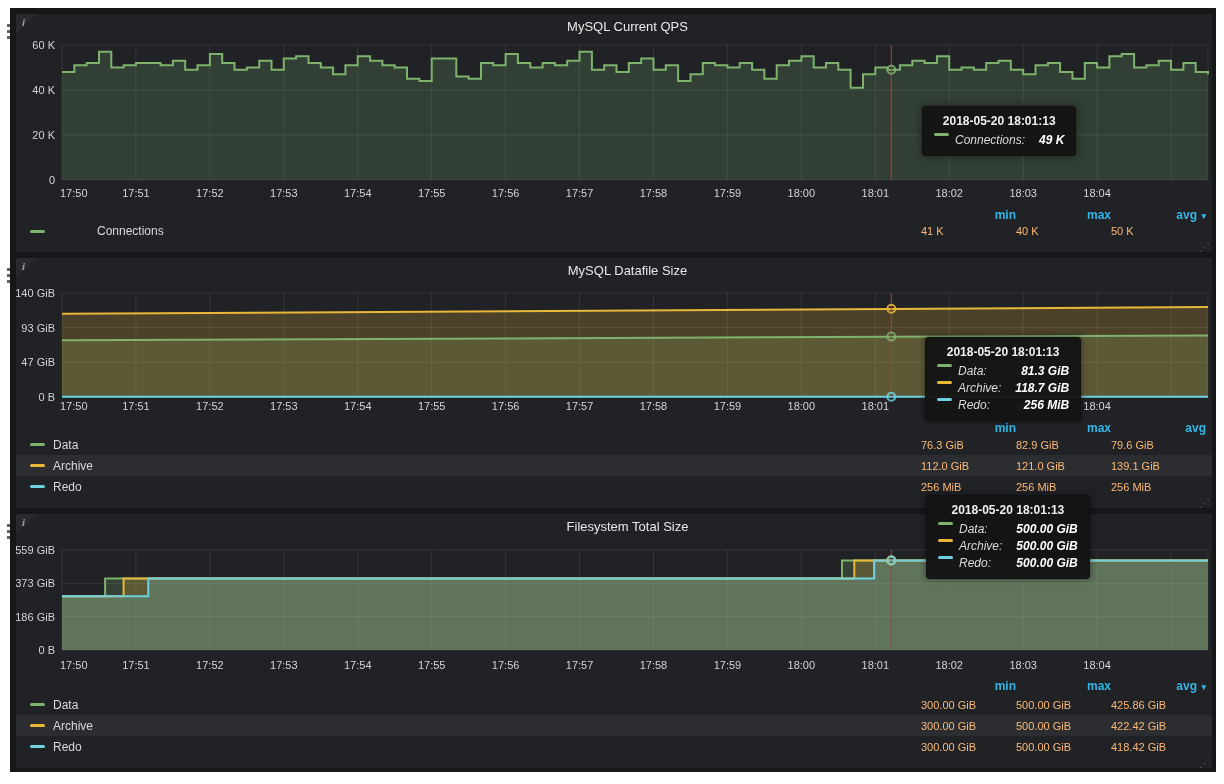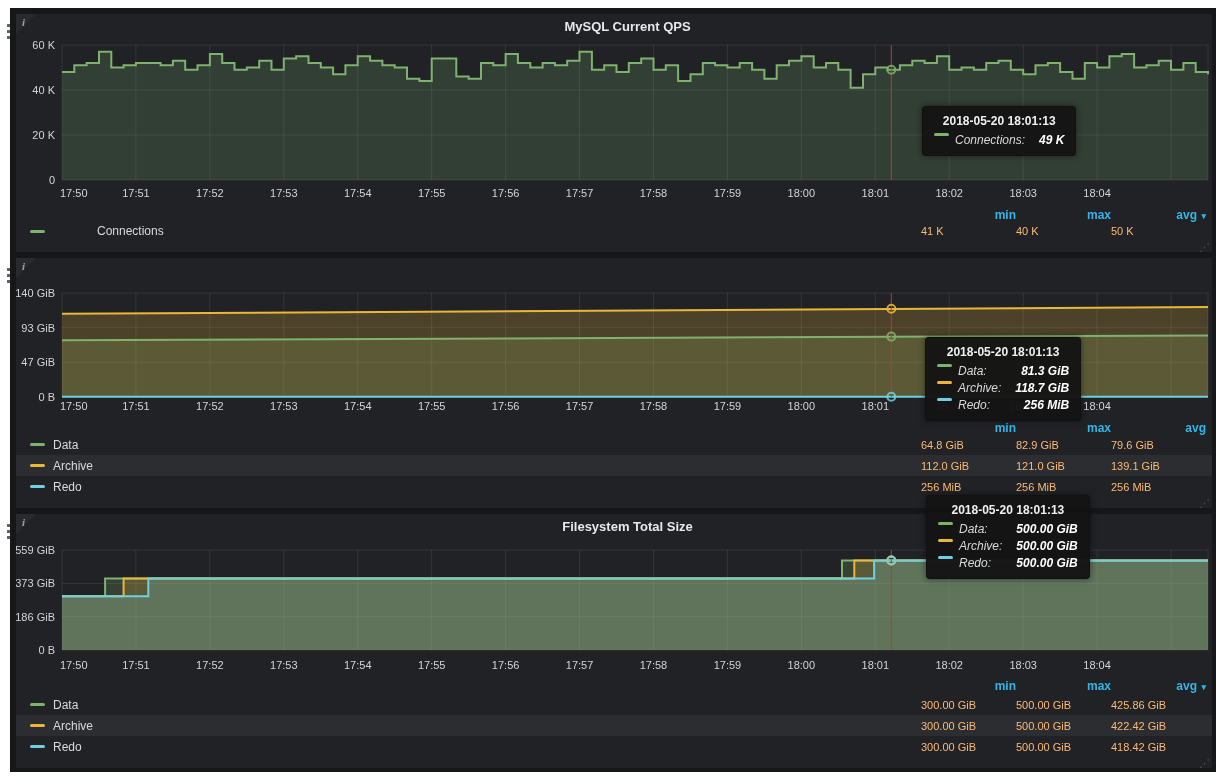--- a/index.html
+++ b/index.html
@@ -1,19 +1,19 @@
 <!DOCTYPE html>
 <html><head>
 <meta charset="utf-8">
 <style>
   * { margin:0; padding:0; box-sizing:border-box; }
   html,body { width:1224px; height:784px; background:#ffffff; font-family:"Liberation Sans",sans-serif; overflow:hidden; }
   #dash { position:absolute; left:10px; top:8px; width:1206px; height:764px; background:#161719; }
   .panel { position:absolute; background:#202226; width:1196px; left:6px; }
-  .panel-title { position:absolute; top:5px; left:0; right:0; text-align:center; color:#e8e8e8; font-size:13px; font-weight:bold; cursor:pointer;padding-left:27px; }
+  .panel-title { position:absolute; top:5px; left:0; right:0; text-align:center; color:#e8e8e8; font-size:13px; font-weight:normal; cursor:pointer;padding-left:27px; }
   .corner-fold { position:absolute; top:0; left:0; width:0; height:0; border-top:20px solid rgba(255,255,255,0.04); border-right:20px solid transparent; }
   .info-icon { position:absolute; top:2px; left:6px; color:#9aa0a6; font-size:11px; font-family:"Liberation Serif",serif; font-style:italic; font-weight:bold; cursor:pointer; }
   svg { position:absolute; left:0; top:0; }
   svg text { font-family:"Liberation Sans",sans-serif; }
   .legend-header { position:absolute; right:6px; display:flex; height:16px; line-height:16px; }
   .legend-header .stat-cell { width:95px; text-align:right; color:#33b5e5; font-size:12px; font-weight:bold; cursor:pointer; }
   .legend-header .caret { font-size:9px; margin-left:2px; }
   .legend-row { position:absolute; left:0; right:0; display:flex; align-items:center; padding:0 6px 0 14px; }
   .legend-row.stripe { background:rgba(255,255,255,0.05); }
   .swatch { display:inline-block; width:15px; height:3px; border-radius:2px; margin-right:8px; flex:none; }
@@ -97,20 +97,21 @@
           <span class="stat-cell">41 K</span>
           <span class="stat-cell">40 K</span>
           <span class="stat-cell">50 K</span>
         </span>
       </div>
     </div>
 
   <div class="panel" id="panel-1" style="top:250px; height:250px;">
     <div class="corner-fold"></div>
     <span class="info-icon">i</span>
+    <div class="panel-title">MySQL Datafile Size</div>
     <div class="resize-handle">⋰</div>
   <svg width="1196" height="250">
         <line x1="46" y1="139" x2="1192" y2="139" stroke="rgba(255,255,255,0.09)" stroke-width="1"></line>
         <text x="39" y="143" text-anchor="end" font-size="11" fill="#d3d4d6">0 B</text>
         <line x1="46" y1="104.33085714285714" x2="1192" y2="104.33085714285714" stroke="rgba(255,255,255,0.09)" stroke-width="1"></line>
         <text x="39" y="108.33085714285714" text-anchor="end" font-size="11" fill="#d3d4d6">47 GiB</text>
         <line x1="46" y1="69.66914285714286" x2="1192" y2="69.66914285714286" stroke="rgba(255,255,255,0.09)" stroke-width="1"></line>
         <text x="39" y="73.66914285714286" text-anchor="end" font-size="11" fill="#d3d4d6">93 GiB</text>
         <line x1="46" y1="35" x2="1192" y2="35" stroke="rgba(255,255,255,0.09)" stroke-width="1"></line>
         <text x="39" y="39" text-anchor="end" font-size="11" fill="#d3d4d6">140 GiB</text>
@@ -159,21 +160,21 @@
       </svg>
       <div class="legend-header" style="top: 162px;">
         <span class="stat-cell">min</span>
         <span class="stat-cell">max</span>
         <span class="stat-cell">avg</span>
       </div>
       <div class="legend-row" style="top: 176px; height: 21px;">
         <span class="swatch" style="background: rgb(126, 178, 109);"></span>
         <span class="legend-label">Data</span>
         <span class="legend-stats">
-          <span class="stat-cell">64.8 GiB</span>
+          <span class="stat-cell">76.3 GiB</span>
           <span class="stat-cell">82.9 GiB</span>
           <span class="stat-cell">79.6 GiB</span>
         </span>
       </div>
       <div class="legend-row stripe" style="top: 197px; height: 21px;">
         <span class="swatch" style="background: rgb(234, 184, 57);"></span>
         <span class="legend-label">Archive</span>
         <span class="legend-stats">
           <span class="stat-cell">112.0 GiB</span>
           <span class="stat-cell">121.0 GiB</span>

